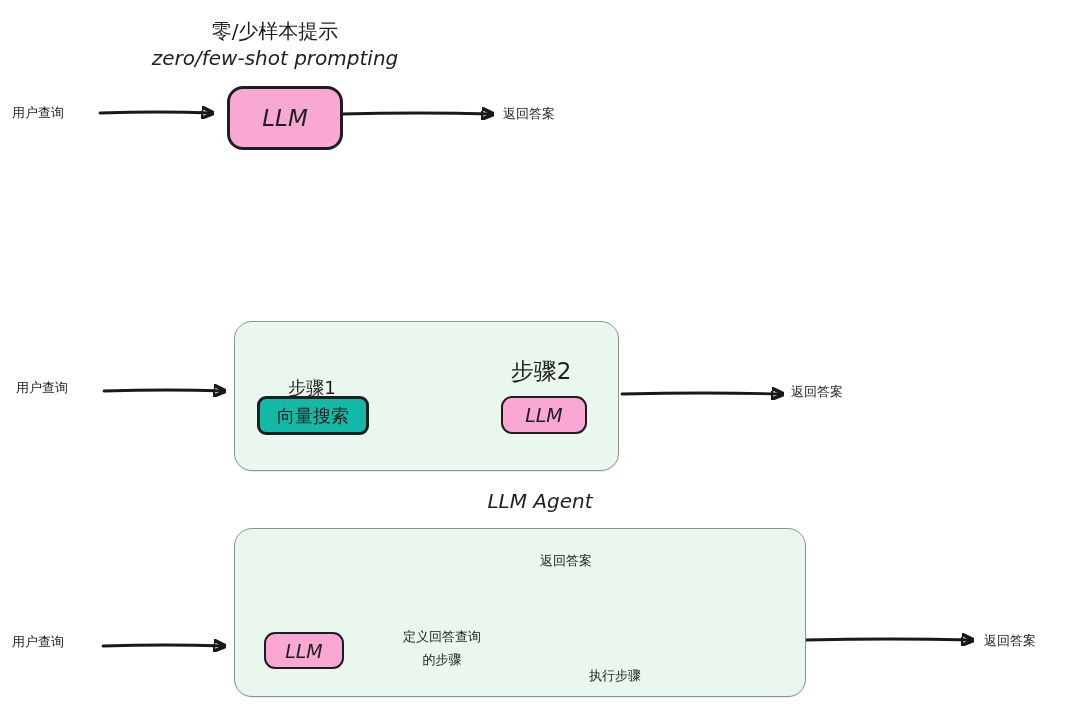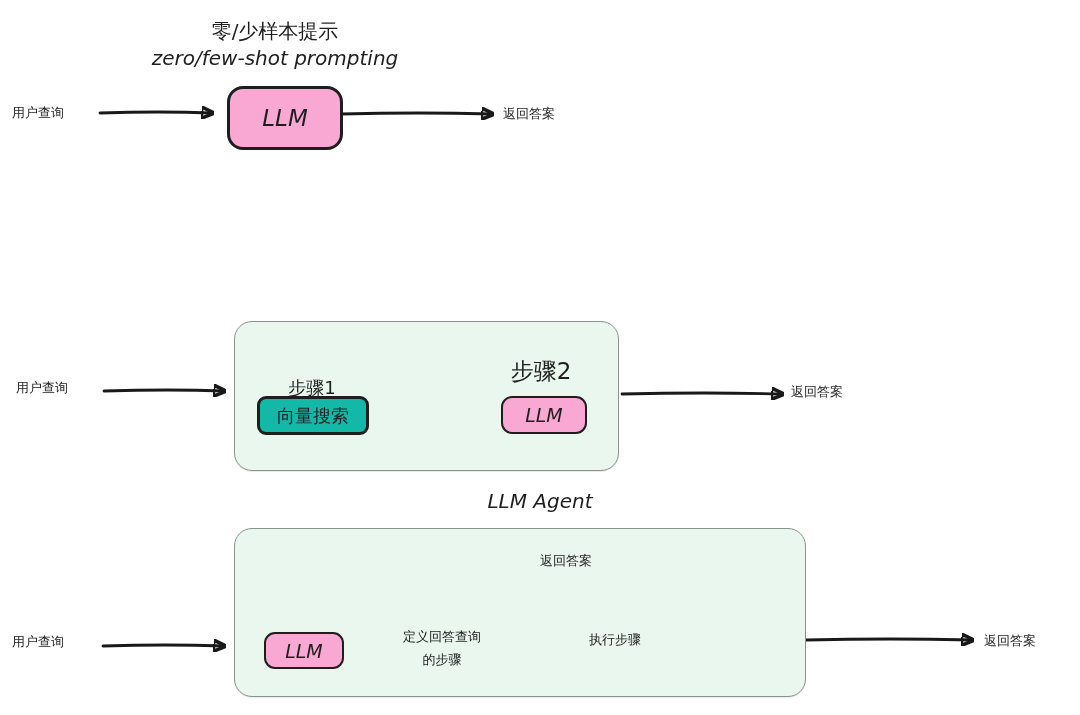--- a/index.html
+++ b/index.html
@@ -107,19 +107,19 @@
 
   <div class="node pink small" style="left:264px;top:632px;width:76px;height:33px;">
     <span>LLM</span>
   </div>
 
   <div class="lbl center" style="left:380px;top:625px;width:124px;line-height:23px;">
     <div>定义回答查询</div>
     <div>的步骤</div>
   </div>
 
-  <div class="lbl" style="left:589px;top:628px;">执行步骤</div>
+  <div class="lbl" style="left:589px;top:664px;">执行步骤</div>
 
   <div class="lbl" style="left:540px;top:549px;">返回答案</div>
 
   <div class="lbl" style="left:984px;top:629px;">返回答案</div>
 
 </div>
 
 </body></html>

